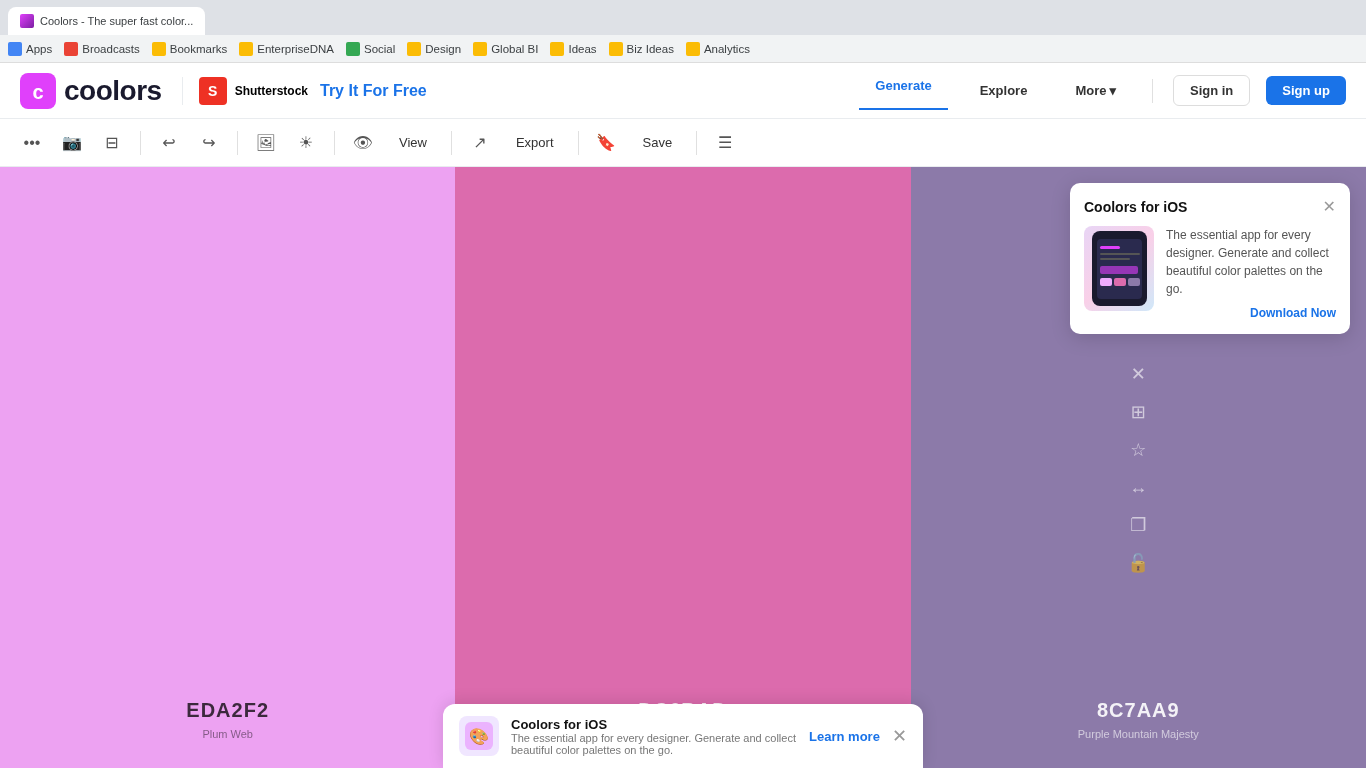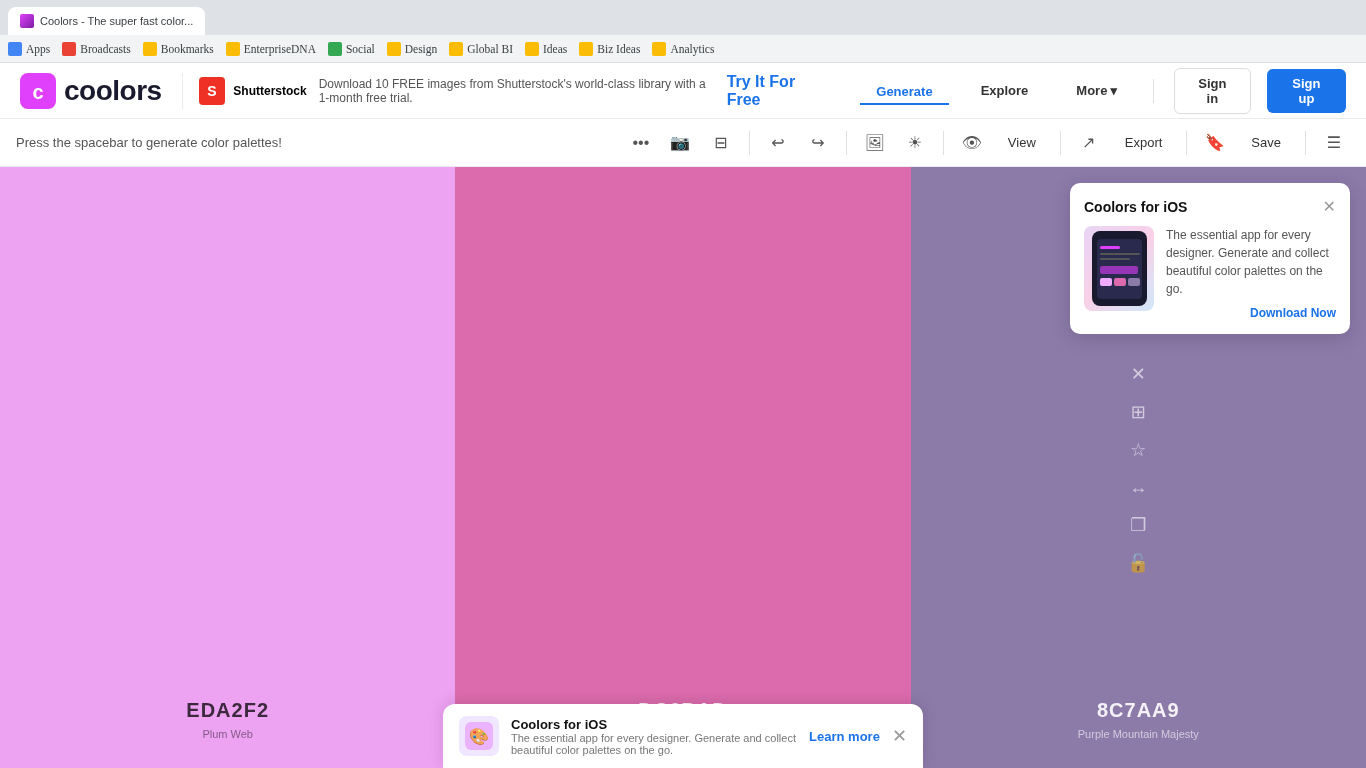--- a/index.html
+++ b/index.html
@@ -4,37 +4,37 @@
   <style>
     * { margin: 0; padding: 0; box-sizing: border-box; }
     body { font-family: -apple-system, BlinkMacSystemFont, 'Segoe UI', sans-serif; overflow: hidden; width: 1366px; height: 768px; }
 
     
     .browser-chrome { background: #dee1e6; height: 35px; display: flex; align-items: center; padding: 0 8px; gap: 6px; }
     .browser-tabs { display: flex; align-items: flex-end; height: 100%; gap: 1px; overflow: hidden; }
     .browser-tab { background: #f1f3f4; border-radius: 8px 8px 0 0; padding: 6px 12px; font-size: 11px; color: #3c4043; display: flex; align-items: center; gap: 6px; height: 28px; white-space: nowrap; }
     .browser-tab.active { background: #fff; }
     .tab-favicon { width: 14px; height: 14px; border-radius: 2px; background: #ccc; }
-    .bookmark-bar { background: #f1f3f4; height: 28px; display: flex; align-items: center; padding: 0 8px; gap: 12px; border-bottom: 1px solid #ddd; font-size: 11.5px; color: #3c4043; overflow: hidden; font-family: Liberation Serif, serif; }
+    .bookmark-bar { background: #f1f3f4; height: 28px; display: flex; align-items: center; padding: 0 8px; gap: 12px; border-bottom: 1px solid #ddd; font-size: 11.5px; color: #3c4043; overflow: hidden; }
     .bookmark-item { display: flex; align-items: center; gap: 4px; cursor: pointer; white-space: nowrap; }
     .bm-icon { width: 14px; height: 14px; border-radius: 2px; }
 
     
     .app { background: #fff; height: calc(768px - 63px); display: flex; flex-direction: column; }
 
     
     .top-nav { height: 56px; display: flex; align-items: center; padding: 0 20px; border-bottom: 1px solid #e9ecef; gap: 16px; background: #fff; }
     .logo { display: flex; align-items: center; gap: 8px; }
     .shutterstock-banner { display: flex; align-items: center; gap: 8px; border-left: 1px solid #e9ecef; padding-left: 16px; margin-left: 4px; }
     .ss-logo { width: 28px; height: 28px; background: #ee3124; border-radius: 4px; display: flex; align-items: center; justify-content: center; color: #fff; font-size: 14px; font-weight: 700; }
     .ss-text { font-size: 12px; color: #555; max-width: 400px; }
     .ss-link { color: #1a73e8; font-weight: 600; cursor: pointer; text-decoration: none; }
     .nav-spacer { flex: 1; }
     .nav-btn { padding: 7px 16px; border-radius: 6px; font-size: 13px; font-weight: 600; cursor: pointer; border: none; }
-    .nav-btn-generate { background: transparent; color: #1a73e8; border-bottom: 2px solid #1a73e8; border-radius: 0; padding-bottom: 4px; }
+    .nav-btn-generate { background: transparent; color: #1a73e8; border-bottom: 2px solid #1a73e8; border-radius: 0; padding-bottom: 15px; }
     .nav-btn-explore { background: transparent; color: #333; }
     .nav-btn-more { background: transparent; color: #333; display: flex; align-items: center; gap: 3px; }
     .nav-btn-signin { background: transparent; color: #333; border: 1px solid #ddd; }
     .nav-btn-signup { background: #1a73e8; color: #fff; }
 
     
     .toolbar { height: 48px; display: flex; align-items: center; padding: 0 16px; border-bottom: 1px solid #e9ecef; gap: 8px; background: #fff; }
     .toolbar-hint { font-size: 13px; color: #555; flex: 1; }
     .toolbar-icon-btn { width: 32px; height: 32px; background: transparent; border: none; border-radius: 4px; cursor: pointer; display: flex; align-items: center; justify-content: center; color: #555; font-size: 16px; }
     .toolbar-text-btn { padding: 5px 12px; background: transparent; border: none; border-radius: 4px; cursor: pointer; font-size: 13px; color: #333; display: flex; align-items: center; gap: 6px; font-weight: 500; }
@@ -138,39 +138,37 @@
         <text x="18" y="26" text-anchor="middle" fill="white" font-size="20" font-weight="700">c</text>
       </svg>
       <span style="font-size:28px;font-weight:800;color:#1a1a2e;letter-spacing:-0.5px;">coolors</span>
     </div>
 
     <div class="shutterstock-banner">
       <div class="ss-logo">
         <span>S</span>
       </div>
       <span style="font-size:12px;font-weight:700;margin-right:4px;">Shutterstock</span>
-      <span class="ss-text">Download 10 FREE images from Shutterstock's world-class library with a 1-month free trial.</span>
       <a class="ss-link">Try It For Free</a>
     </div>
 
     <div class="nav-spacer"></div>
 
     <button class="nav-btn nav-btn-generate">Generate</button>
     <button class="nav-btn nav-btn-explore">Explore</button>
     <button class="nav-btn nav-btn-more">
       <span>More</span>
       <span class="chevron-down-icon">▾</span>
     </button>
     <div class="toolbar-separator"></div>
     <button class="nav-btn nav-btn-signin">Sign in</button>
     <button class="nav-btn nav-btn-signup">Sign up</button>
   </div>
 
   <div class="toolbar">
-    <span class="toolbar-hint">Press the spacebar to generate color palettes!</span>
 
     <button class="toolbar-icon-btn">
       <span>•••</span>
     </button>
     <button class="toolbar-icon-btn">
       <span>📷</span>
     </button>
     <button class="toolbar-icon-btn">
       <span>⊟</span>
     </button>

